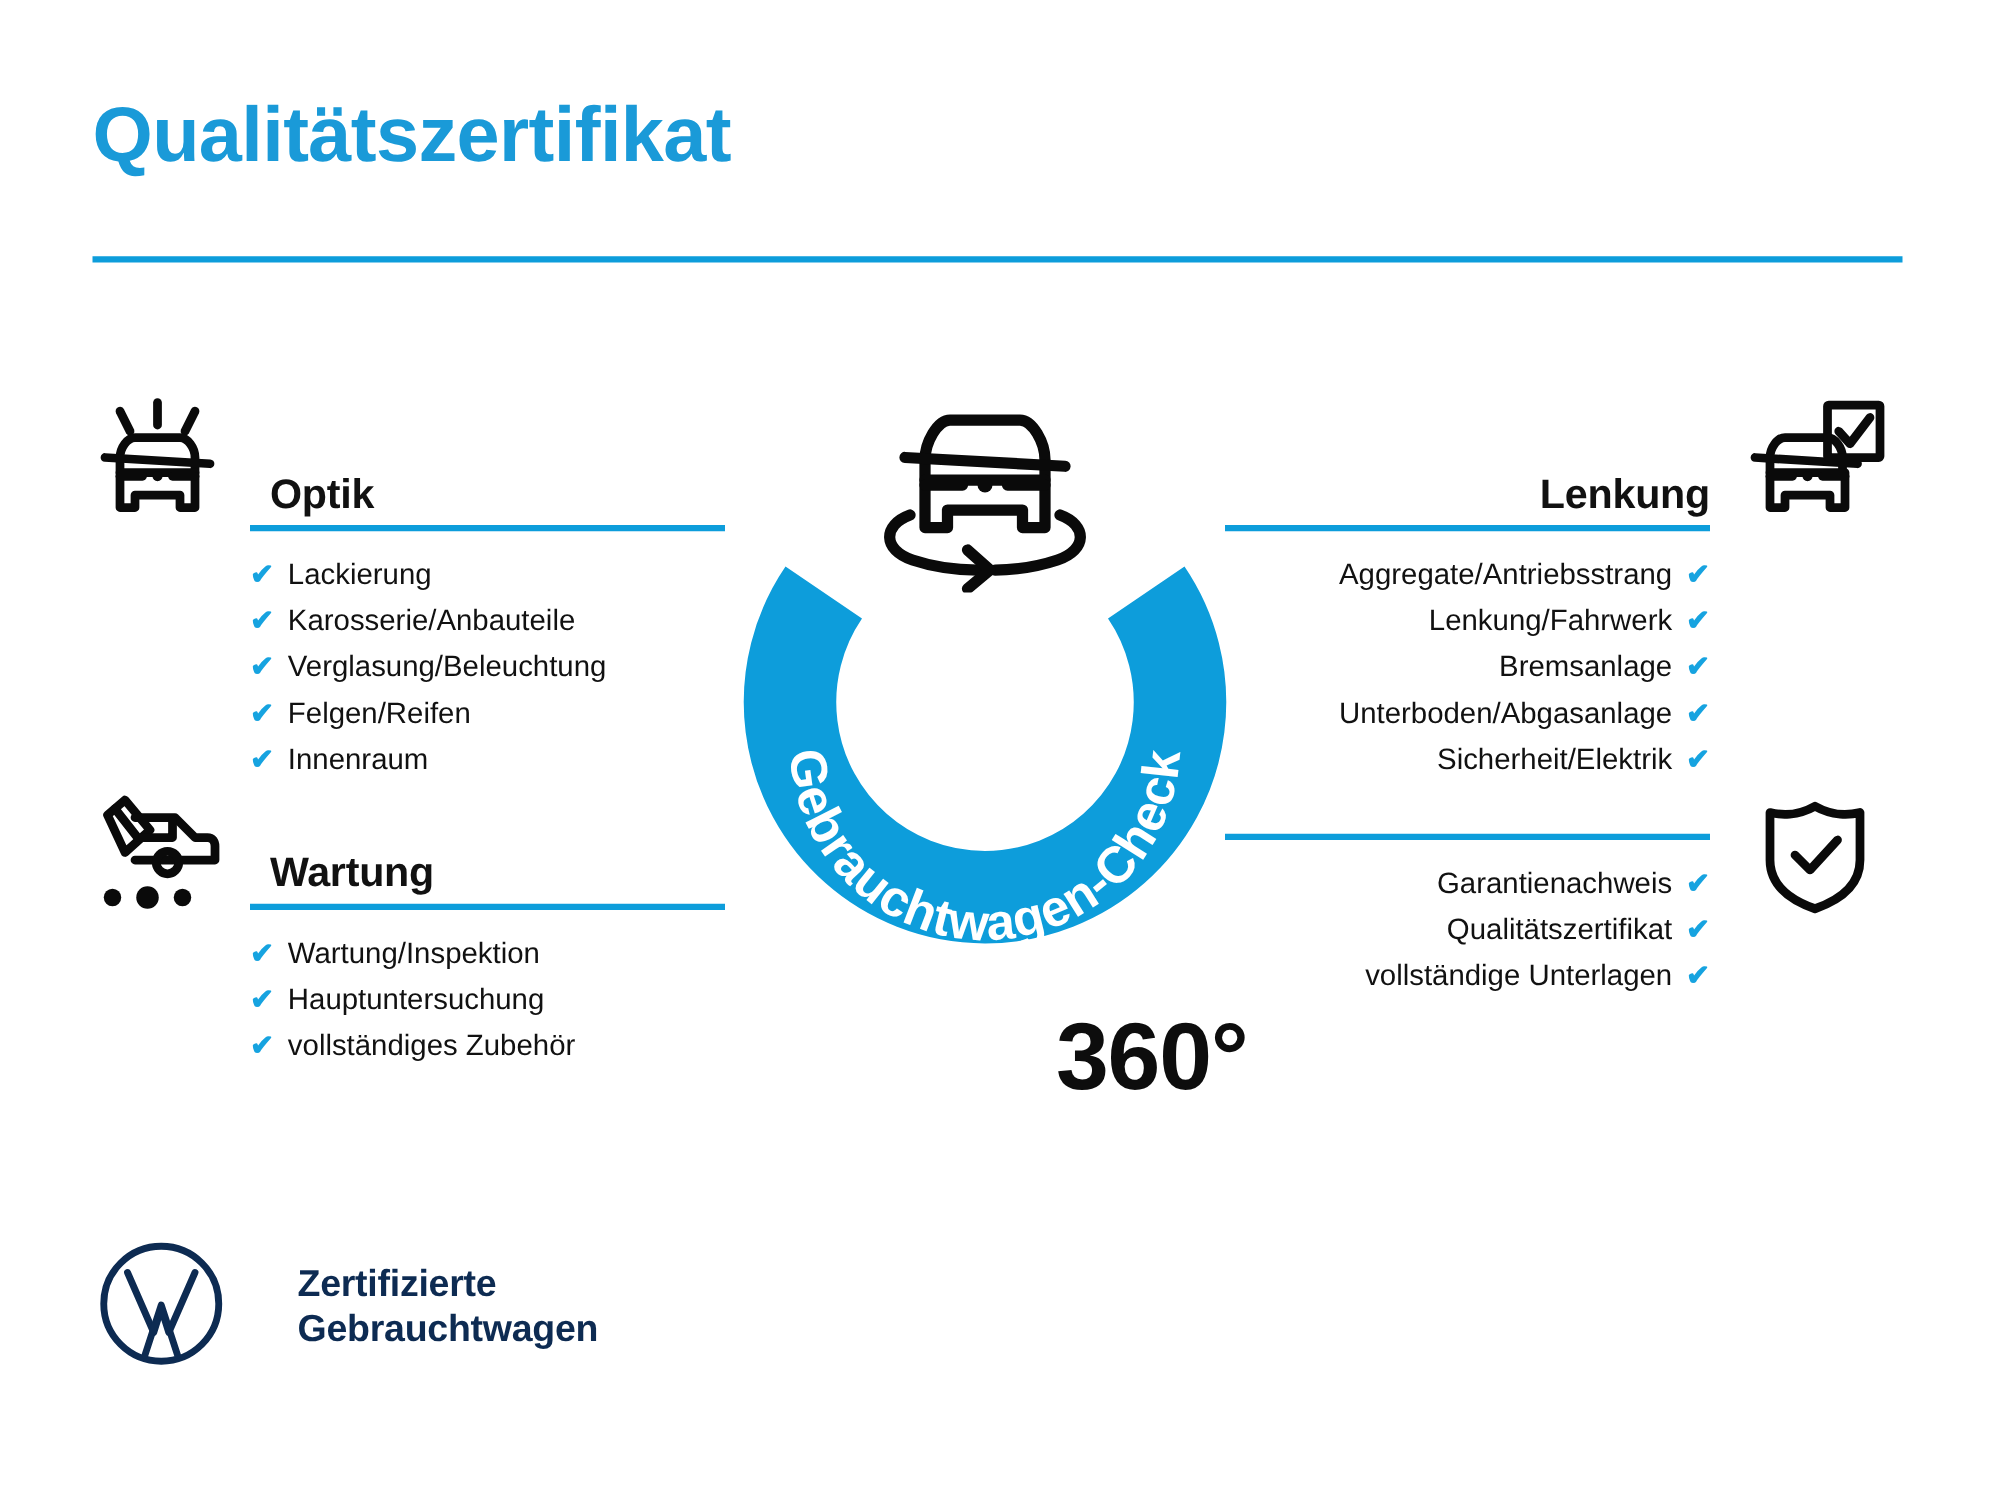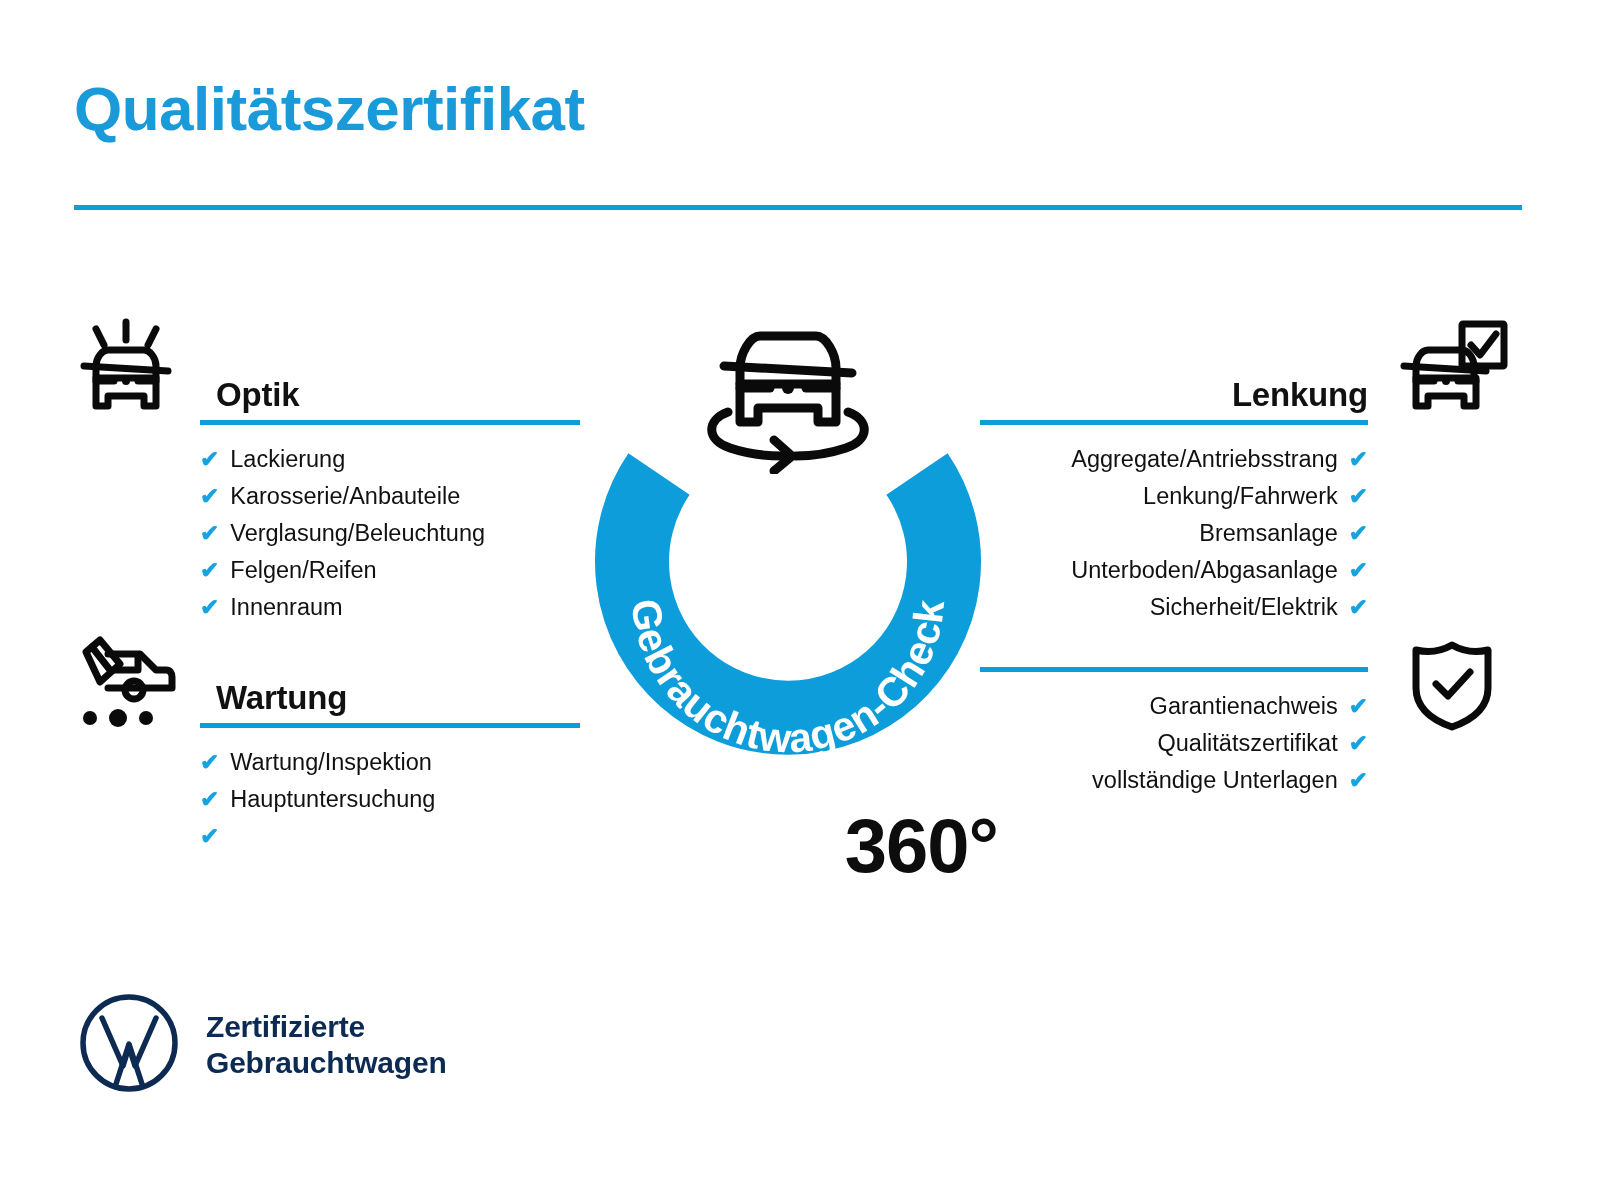--- a/index.html
+++ b/index.html
@@ -135,20 +135,21 @@
     top: 8px;
   }
 
   
   #footer-lockup {
     position: absolute;
     left: 78px;
     top: 992px;
     display: flex;
     align-items: center;
+    gap: 32px;
   }
   #vw-wordmark {
     margin-left: 26px;
     font-size: 30px;
     font-weight: bold;
     line-height: 36px;
     color: #0d2b52;
     letter-spacing: -0.2px;
   }
   #vw-wordmark div { white-space: nowrap; }
@@ -244,20 +245,21 @@
     <li>
         <span class="check">✔</span>
         <span>Wartung/Inspektion</span>
       </li>
     <li>
         <span class="check">✔</span>
         <span>Hauptuntersuchung</span>
       </li>
     <li>
         <span class="check">✔</span>
+        <span>vollständiges Zubehör</span>
       </li>
   </ul>
 </div>
 
 <div class="section right" id="section-technik">
   <div class="sec-head">
     <div class="sec-title">Lenkung</div>
   </div>
   <div class="sec-rule"></div>
   <ul class="sec-list">

